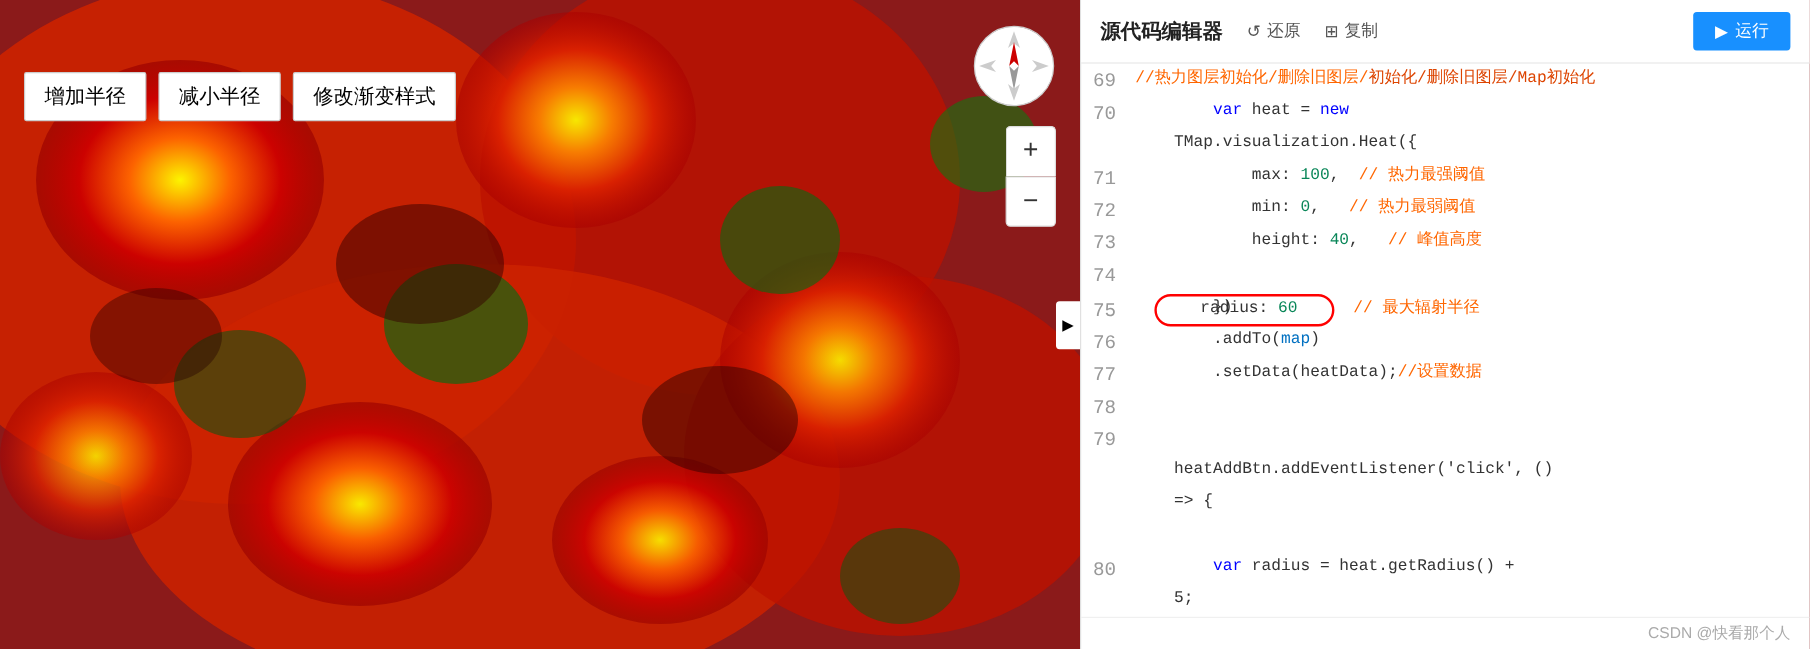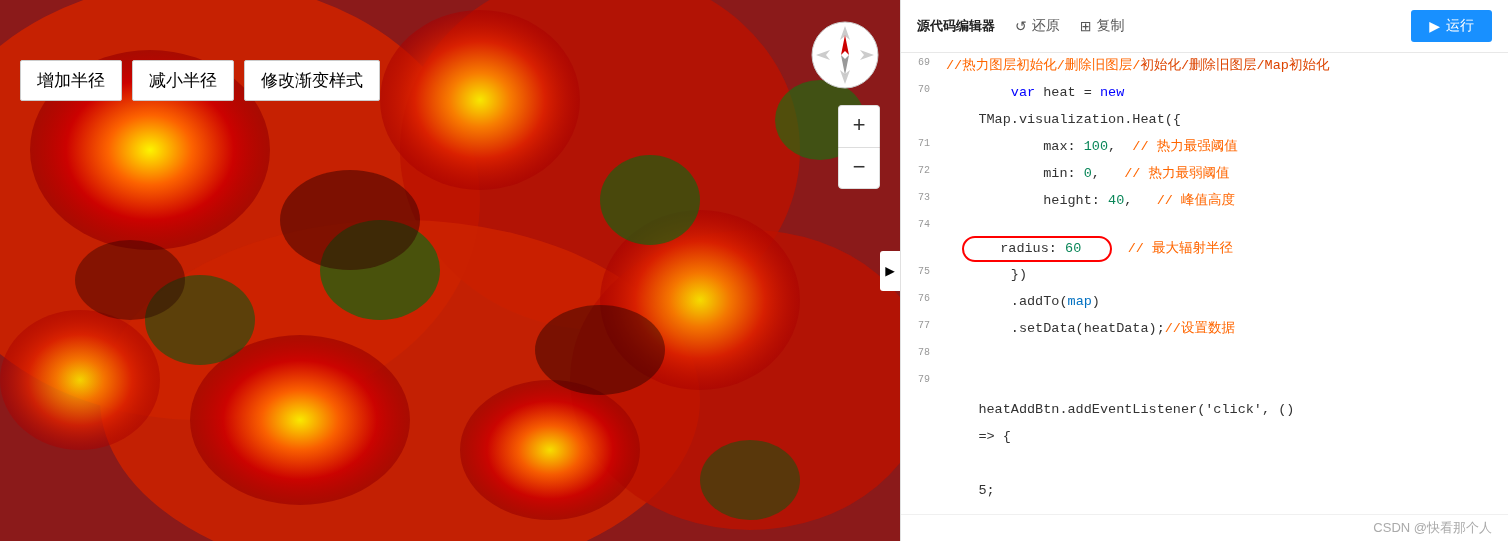--- a/index.html
+++ b/index.html
@@ -111,21 +111,21 @@
     .code-header {
       display: flex;
       align-items: center;
       padding: 10px 16px;
       border-bottom: 1px solid #e8e8e8;
       background: #fff;
       gap: 20px;
     }
 
     .code-header-title {
-      font-size: 13px;
+      font-size: 17px;
       font-weight: bold;
       color: #222;
       font-family: 'Microsoft YaHei', sans-serif;
     }
 
     .header-btn {
       display: flex;
       align-items: center;
       gap: 5px;
       font-size: 14px;
@@ -164,21 +164,21 @@
       padding: 0 0 0 0;
       min-height: 27px;
     }
 
     .line-num {
       min-width: 45px;
       text-align: right;
       padding-right: 16px;
       color: #999;
       user-select: none;
-      font-size: 10px;
+      font-size: 16px;
       padding-top: 2px;
     }
 
     .line-content {
       flex: 1;
       color: #333;
       white-space: pre;
       padding-top: 2px;
     }
 
@@ -386,20 +386,24 @@
     <div class="code-line">
       <span class="line-num"></span>
       <span class="line-content">    =&gt; {</span>
     </div>
 
     <div class="code-line">
       <span class="line-num"></span>
       <span class="line-content"></span>
     </div>
 
+    <div class="code-line">
+      <span class="line-num">80</span>
+      <span class="line-content">        <span class="kw">var</span> radius = heat.getRadius() +</span>
+    </div>
 
     <div class="code-line">
       <span class="line-num"></span>
       <span class="line-content">    5;</span>
     </div>
   </div>
 
   <div class="code-footer">CSDN @快看那个人</div>
 </div>
 

